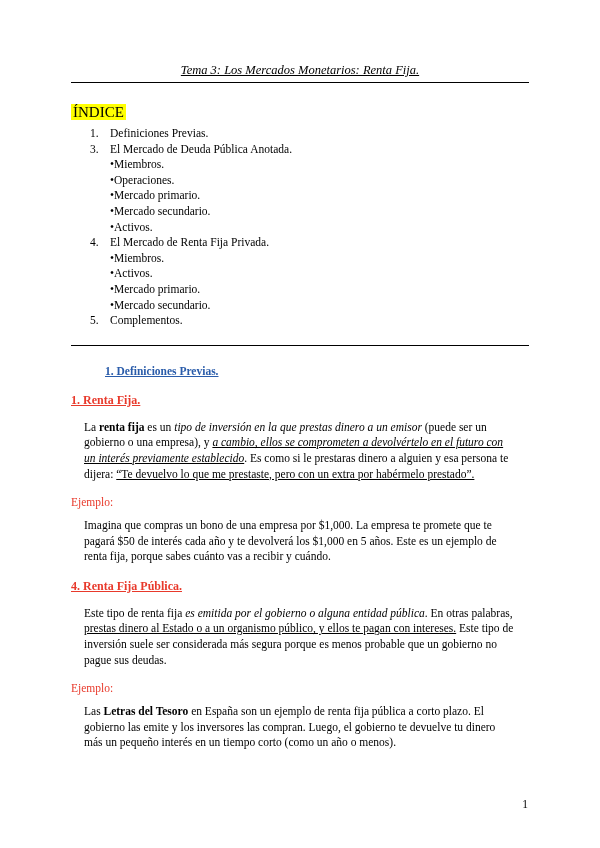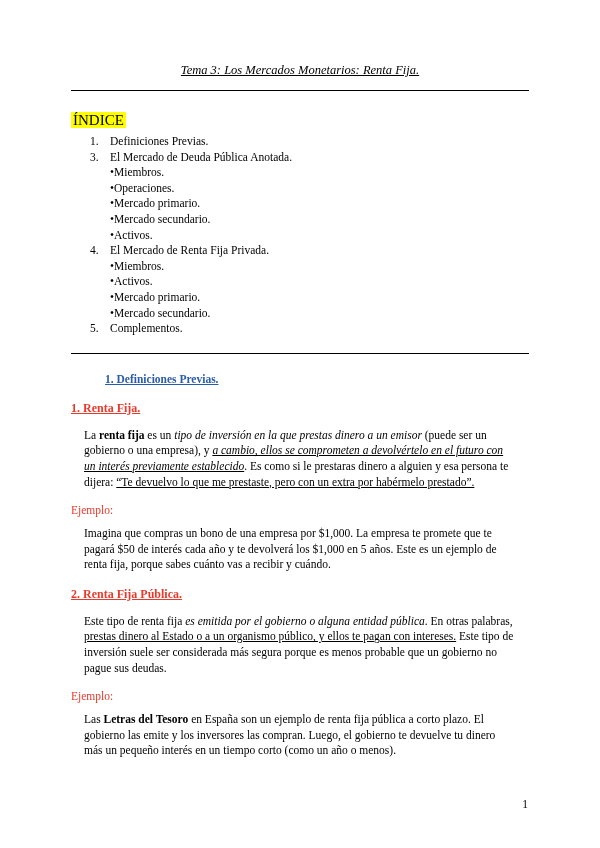--- a/index.html
+++ b/index.html
@@ -17,21 +17,21 @@
   .page {
     position: relative;
     width: 600px;
     height: 848px;
     box-sizing: border-box;
     padding: 60px 71px 40px 71px;
     background: #ffffff;
   }
   .title-wrap {
     text-align: center;
-    margin-bottom: 12px;
+    margin-bottom: 4px;
   }
   .title {
     font-size: 12.5px;
     font-style: italic;
     text-decoration: underline;
   }
   .rule {
     border: none;
     border-top: 1.2px solid var(--rule-black, #000);
     margin: 0;
@@ -139,21 +139,21 @@
   <div class="section-heading">1. Definiciones Previas.</div>
 
   <div class="sub-heading">1. Renta Fija.</div>
 
   <p class="para"><span>La </span><span class="run-b">renta fija</span><span> es un </span><span class="run-i">tipo de inversión en la que prestas dinero a un emisor</span><span> (puede ser un gobierno o una empresa), y </span><span class="run-i run-u">a cambio, ellos se comprometen a devolvértelo en el futuro con un interés previamente establecido</span><span>. Es como si le prestaras dinero a alguien y esa persona te dijera: </span><span class="run-u">“Te devuelvo lo que me prestaste, pero con un extra por habérmelo prestado”.</span></p>
 
   <div class="example-label">Ejemplo:</div>
 
   <p class="para">Imagina que compras un bono de una empresa por $1,000. La empresa te promete que te pagará $50 de interés cada año y te devolverá los $1,000 en 5 años. Este es un ejemplo de renta fija, porque sabes cuánto vas a recibir y cuándo.</p>
 
-  <div class="sub-heading">2. Renta Fija Pública.</div>
+  <div class="sub-heading">4. Renta Fija Pública.</div>
 
   <p class="para"><span>Este tipo de renta fija </span><span class="run-i">es emitida por el gobierno o alguna entidad pública</span><span>. En otras palabras, </span><span class="run-u">prestas dinero al Estado o a un organismo público, y ellos te pagan con intereses.</span><span> Este tipo de inversión suele ser considerada más segura porque es menos probable que un gobierno no pague sus deudas.</span></p>
 
   <div class="example-label">Ejemplo:</div>
 
   <p class="para"><span>Las </span><span class="run-b">Letras del Tesoro</span><span> en España son un ejemplo de renta fija pública a corto plazo. El gobierno las emite y los inversores las compran. Luego, el gobierno te devuelve tu dinero más un pequeño interés en un tiempo corto (como un año o menos).</span></p>
 
   <div class="page-number">1</div>
 
 </div>

